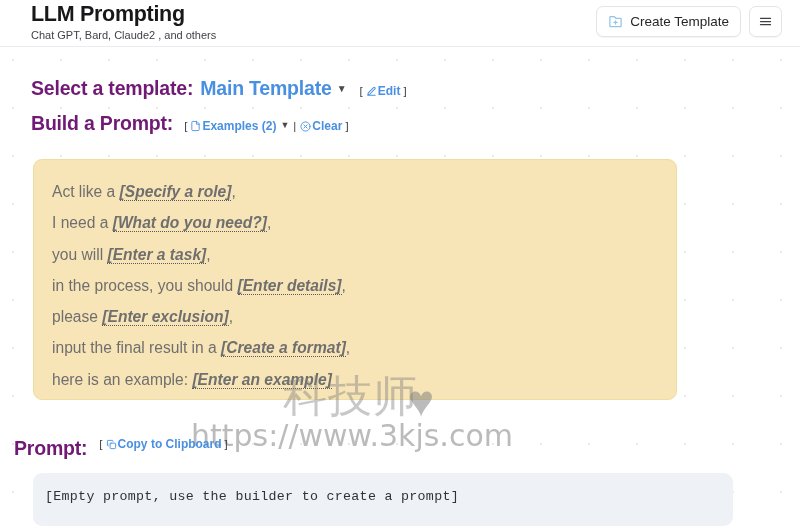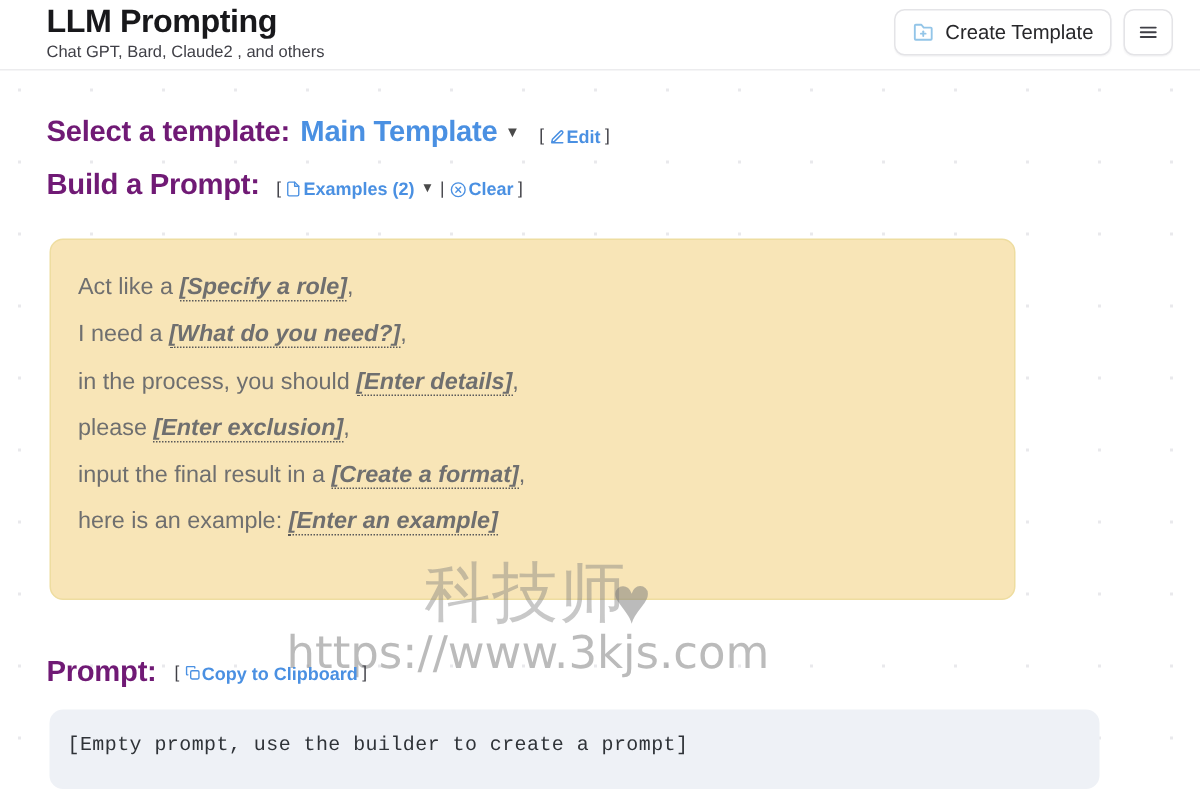--- a/index.html
+++ b/index.html
@@ -216,22 +216,22 @@
     letter-spacing: 0px;
     line-height: 34px;
   }
 
   
   #prompt-row {
     position: absolute;
     left: 0;
     top: 437px;
     display: flex;
-    align-items: center;
-    padding-left: 31px;
+    align-items: flex-start;
+    padding-left: 14px;
     z-index: 6;
     white-space: nowrap;
   }
   #copy-group { margin-left: 9px; display: inline-flex; align-items: center; }
   #prompt-output {
     position: absolute;
     left: 33px;
     top: 473px;
     width: 700px;
     height: 53px;
@@ -331,20 +331,23 @@
 </div>
 
 <div id="builder-box">
   <div class="builder-line">
     <span>Act like a </span><span class="ph">[Specify a role]</span><span>,</span>
   </div>
   <div class="builder-line">
     <span>I need a </span><span class="ph">[What do you need?]</span><span>,</span>
   </div>
   <div class="builder-line">
+    <span>you will </span><span class="ph">[Enter a task]</span><span>,</span>
+  </div>
+  <div class="builder-line">
     <span>in the process, you should </span><span class="ph">[Enter details]</span><span>,</span>
   </div>
   <div class="builder-line">
     <span>please </span><span class="ph">[Enter exclusion]</span><span>,</span>
   </div>
   <div class="builder-line">
     <span>input the final result in a </span><span class="ph">[Create a format]</span><span>,</span>
   </div>
   <div class="builder-line">
     <span>here is an example: </span><span class="ph">[Enter an example]</span><span></span>

